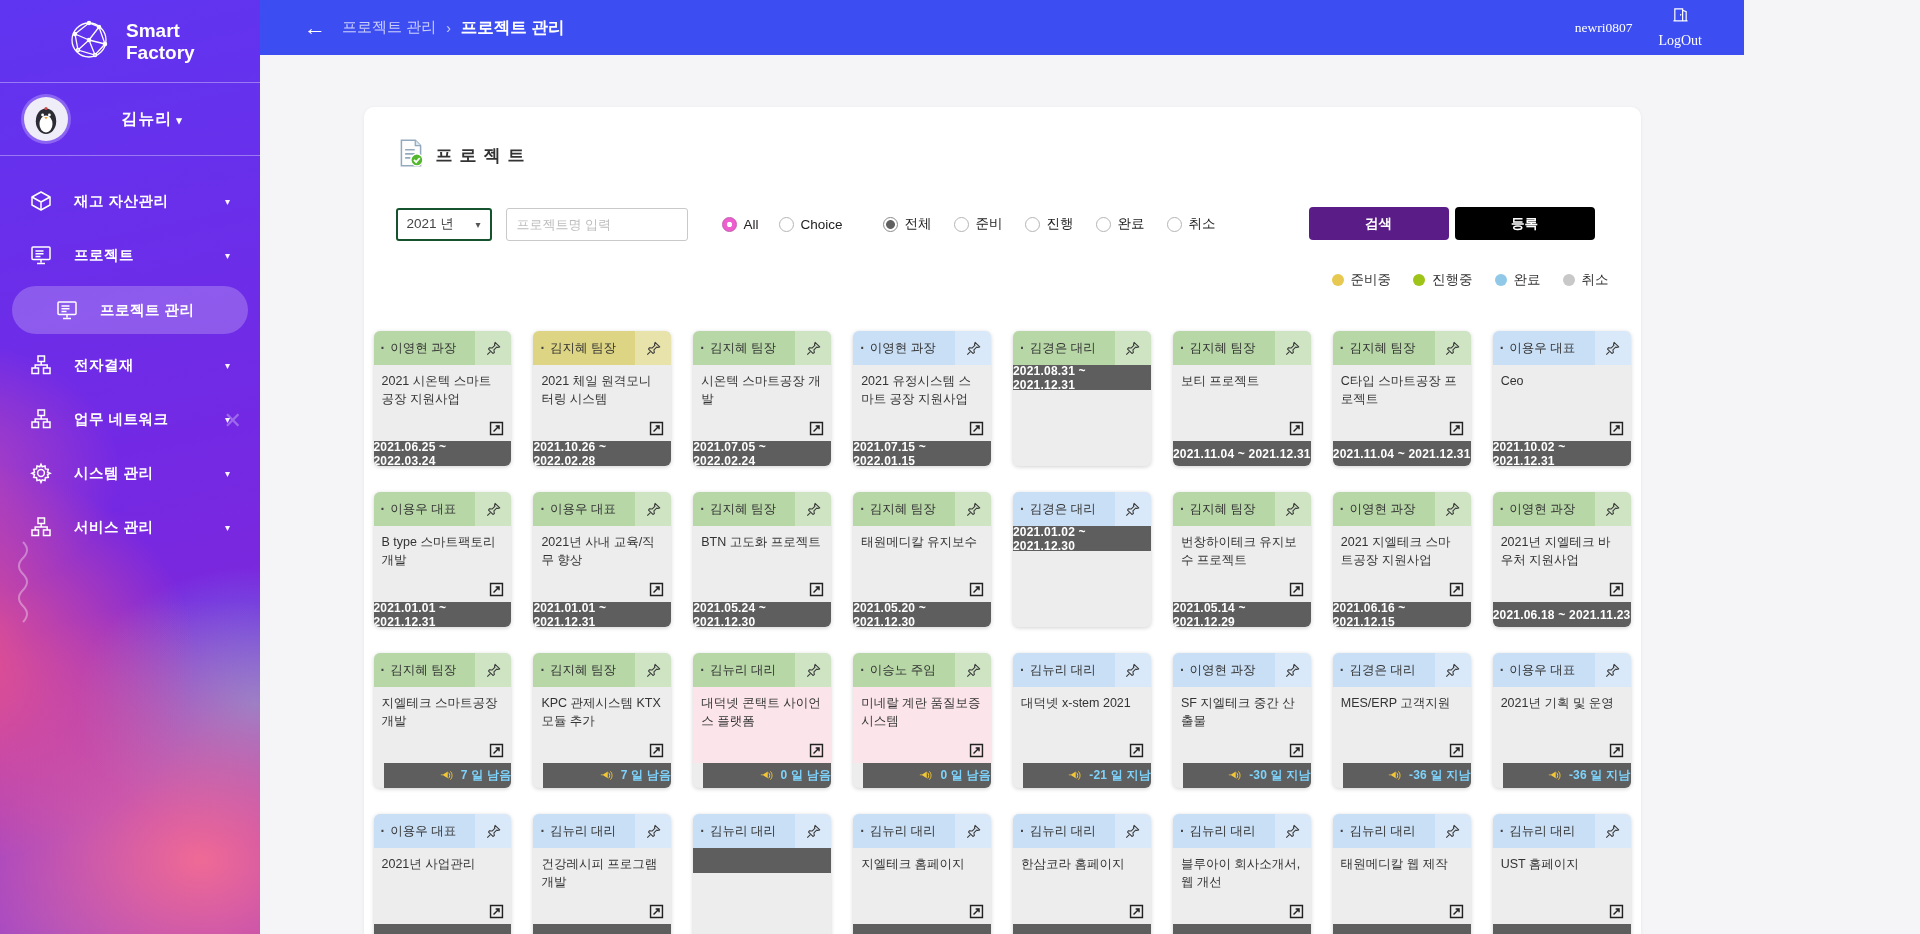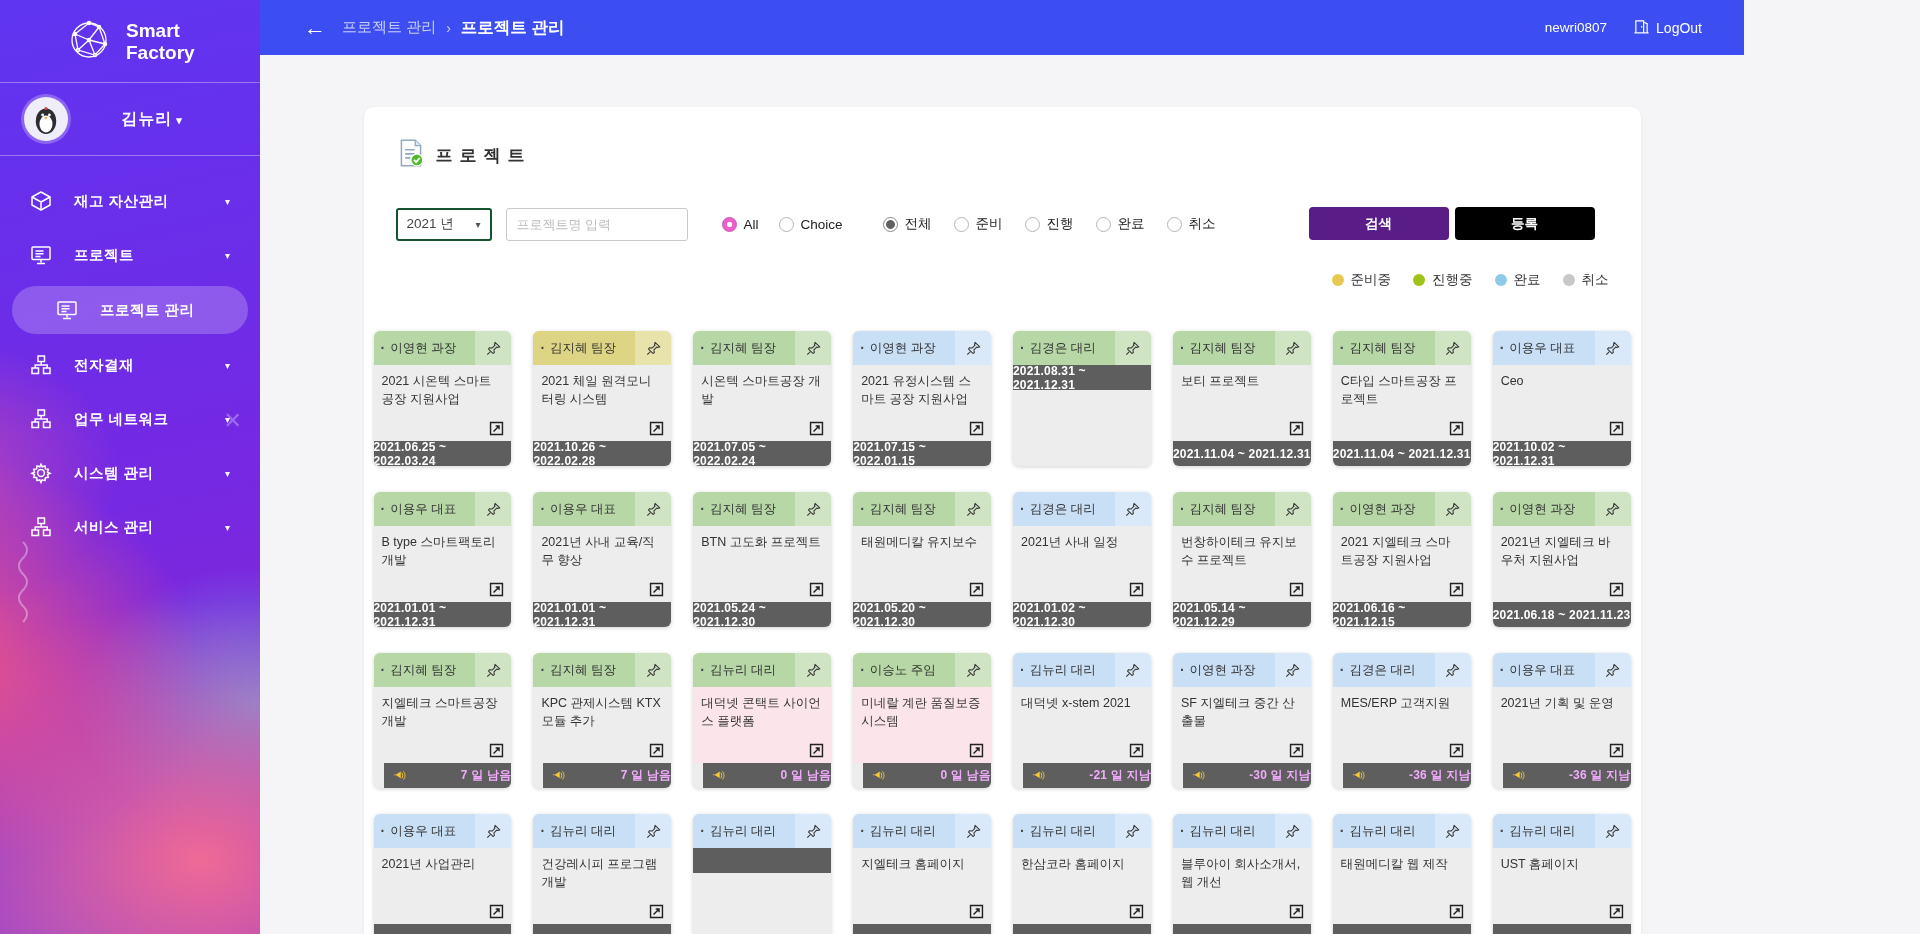--- a/index.html
+++ b/index.html
@@ -38,22 +38,22 @@
   .deco-squiggle { position:absolute; left:14px; top:540px; opacity:.35; }
   .deco-x { position:absolute; right:18px; top:408px; opacity:.3; font-size:22px; color:#fff; }
 
   
   .topbar { height:55px; flex:0 0 55px; background:#3c4ef2; color:#fff; display:flex;
     align-items:center; padding:0 42px 0 44px; }
   .back-arrow { font-size:22px; margin-right:16px; cursor:pointer; line-height:1; }
   .crumb-parent { font-size:15px; color:rgba(255,255,255,.72); cursor:pointer; }
   .crumb-sep { margin:0 10px; color:rgba(255,255,255,.72); font-size:14px; }
   .crumb-current { font-size:16.5px; font-weight:700; }
-  .topbar-right { margin-left:auto; display:flex; align-items:center; gap:26px; font-size:13.5px; }
-  .logout { display:flex; align-items:center; gap:6px; cursor:pointer; font-size:14px; }
+  .topbar-right { margin-left:auto; display:flex; align-items:center; gap:26px; font-size:13.5px;font-family:Liberation Serif, serif; }
+  .logout { display:flex; align-items:center; gap:6px; cursor:pointer; font-size:14px;flex-direction:column; }
 
   
   .content { flex:1; overflow:hidden; position:relative; background:#f5f5f7; }
   .panel { width:1277px; margin:52px auto 0; background:#fff; border-radius:10px;
     box-shadow:0 1px 4px rgba(0,0,0,.06); padding:30px 8px 60px; min-height:1200px; }
   .panel-head { display:flex; align-items:center; gap:10px; margin:0 24px; }
   .page-title { font-size:17px; font-weight:700; color:#333; letter-spacing:7px; }
 
   .filter-row { display:flex; align-items:center; margin:34px 24px 0; position:relative; height:34px; }
   .select-box { width:96px; height:33px; border:2px solid #14532d; border-radius:3px; display:flex;
@@ -93,21 +93,21 @@
     display:flex; align-items:center; justify-content:center; }
   .pin-zone svg { width:17px; height:17px; }
   .hd-progress { background:#b7d7a6; } .hd-ready { background:#ded584; } .hd-done { background:#c9dff6; }
   .card-body { flex:1; position:relative; padding:7px 8px; background:#ededed; }
   .card-body.pink { background:#fbe5ea; }
   .card-title { font-size:12.5px; color:#333; line-height:1.45; }
   .expand { position:absolute; right:6px; bottom:4px; width:17px; height:17px; }
   .expand svg { width:17px; height:17px; }
   .card-footer { height:25px; flex:0 0 25px; background:#5e5e5e; display:flex; align-items:center;
     justify-content:center; color:#fff; font-size:12px; font-weight:700; letter-spacing:.2px; }
-  .card-footer.remain { justify-content:space-between; padding-left:8px; gap:7px; color:#f0abfc;margin-left:10px; }
+  .card-footer.remain { justify-content:flex-end; padding-left:8px; gap:7px; color:#7dd3fc;margin-left:10px; }
   .card-footer svg { width:15px; height:15px; }
 </style>
 </head>
 <body>
 
 <div class="app">
 
   <aside class="sidebar">
     <div class="logo-row">
       <span>
@@ -586,29 +586,20 @@
     <div class="card-header hd-done">
       <span class="dot">·</span>
       <span class="owner">김경은 대리</span>
       <span class="pin-zone">
         <svg viewBox="0 0 24 24" fill="none" stroke="#3a3a3a" stroke-width="1.5" stroke-linejoin="round">
           <path d="M14.2 3.2 L20.8 9.8 L17.6 10.6 L16.8 9.8 L12.6 14 L13.2 17.8 L11.2 19 L5 12.8 L6.2 10.8 L10 11.4 L14.2 7.2 L13.4 6.4 Z"></path>
           <path d="M7.6 16.4 L3.2 20.8"></path>
         </svg>
       </span>
     </div>
-    <div class="card-body">
-      <div class="card-title">2021년 사내 일정</div>
-      <span class="expand">
-        <svg viewBox="0 0 20 20" fill="none" stroke="#222" stroke-width="1.7">
-          <path d="M3 3 h14 v14 h-14 z"></path>
-          <path d="M6.5 13.5 L13 7 M9 7 h4 v4"></path>
-        </svg>
-      </span>
-    </div>
     <div class="card-footer">2021.01.02 ~ 2021.12.30</div>
   </div>
             <div class="card">
     <div class="card-header hd-progress">
       <span class="dot">·</span>
       <span class="owner">김지혜 팀장</span>
       <span class="pin-zone">
         <svg viewBox="0 0 24 24" fill="none" stroke="#3a3a3a" stroke-width="1.5" stroke-linejoin="round">
           <path d="M14.2 3.2 L20.8 9.8 L17.6 10.6 L16.8 9.8 L12.6 14 L13.2 17.8 L11.2 19 L5 12.8 L6.2 10.8 L10 11.4 L14.2 7.2 L13.4 6.4 Z"></path>
           <path d="M7.6 16.4 L3.2 20.8"></path>

